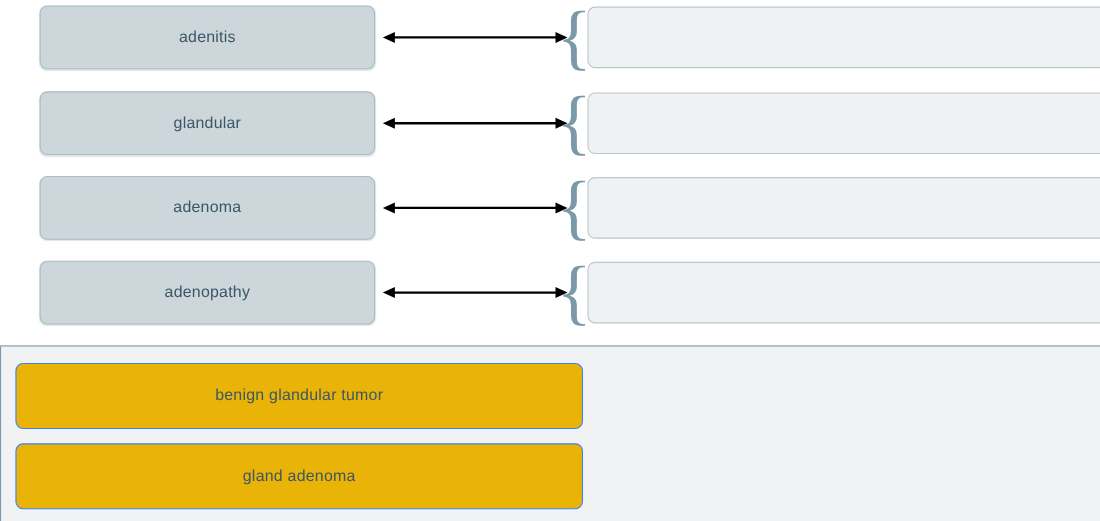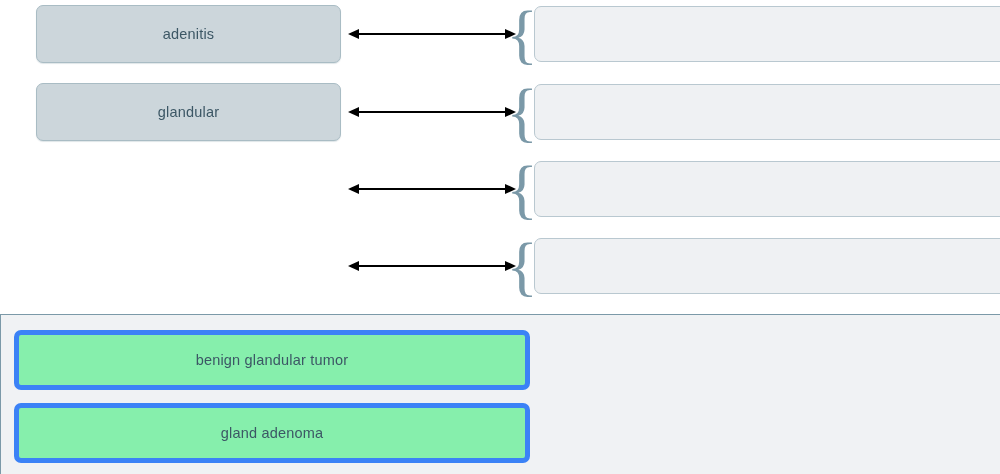--- a/index.html
+++ b/index.html
@@ -130,22 +130,22 @@
     width: 1000px;
     display: flex;
     flex-wrap: wrap;
     gap: 13px 36px;
   }
 
   .option-card {
     width: 516px;
     height: 60px;
     box-sizing: border-box;
-    background: #86efac;
-    border: 5px solid #3b82f6;
+    background: #eab308;
+    border: 1px solid #3b82f6;
     border-radius: 7px;
     display: flex;
     align-items: center;
     justify-content: center;
     color: #3c5765;
     font-size: 14.5px;
     letter-spacing: 0.2px;
   }
 </style>
 </head>
@@ -181,34 +181,40 @@
         <polygon points="168,8 157,3 157,13" fill="#000000"></polygon>
       </svg>
     </div>
     <div class="brace">{</div>
     <div class="answer-slot">
       <span></span>
     </div>
   </div>
 
   <div class="match-row" style="top:160px;">
+    <div class="term-box">
+      <span>adenoma</span>
+    </div>
     <div class="connector">
       <svg width="168" height="16" viewBox="0 0 168 16" aria-hidden="true">
         <line x1="9" y1="8" x2="159" y2="8" stroke="#000000" stroke-width="2.2"></line>
         <polygon points="0,8 11,3 11,13" fill="#000000"></polygon>
         <polygon points="168,8 157,3 157,13" fill="#000000"></polygon>
       </svg>
     </div>
     <div class="brace">{</div>
     <div class="answer-slot">
       <span></span>
     </div>
   </div>
 
   <div class="match-row" style="top:237px;">
+    <div class="term-box">
+      <span>adenopathy</span>
+    </div>
     <div class="connector">
       <svg width="168" height="16" viewBox="0 0 168 16" aria-hidden="true">
         <line x1="9" y1="8" x2="159" y2="8" stroke="#000000" stroke-width="2.2"></line>
         <polygon points="0,8 11,3 11,13" fill="#000000"></polygon>
         <polygon points="168,8 157,3 157,13" fill="#000000"></polygon>
       </svg>
     </div>
     <div class="brace">{</div>
     <div class="answer-slot">
       <span></span>

